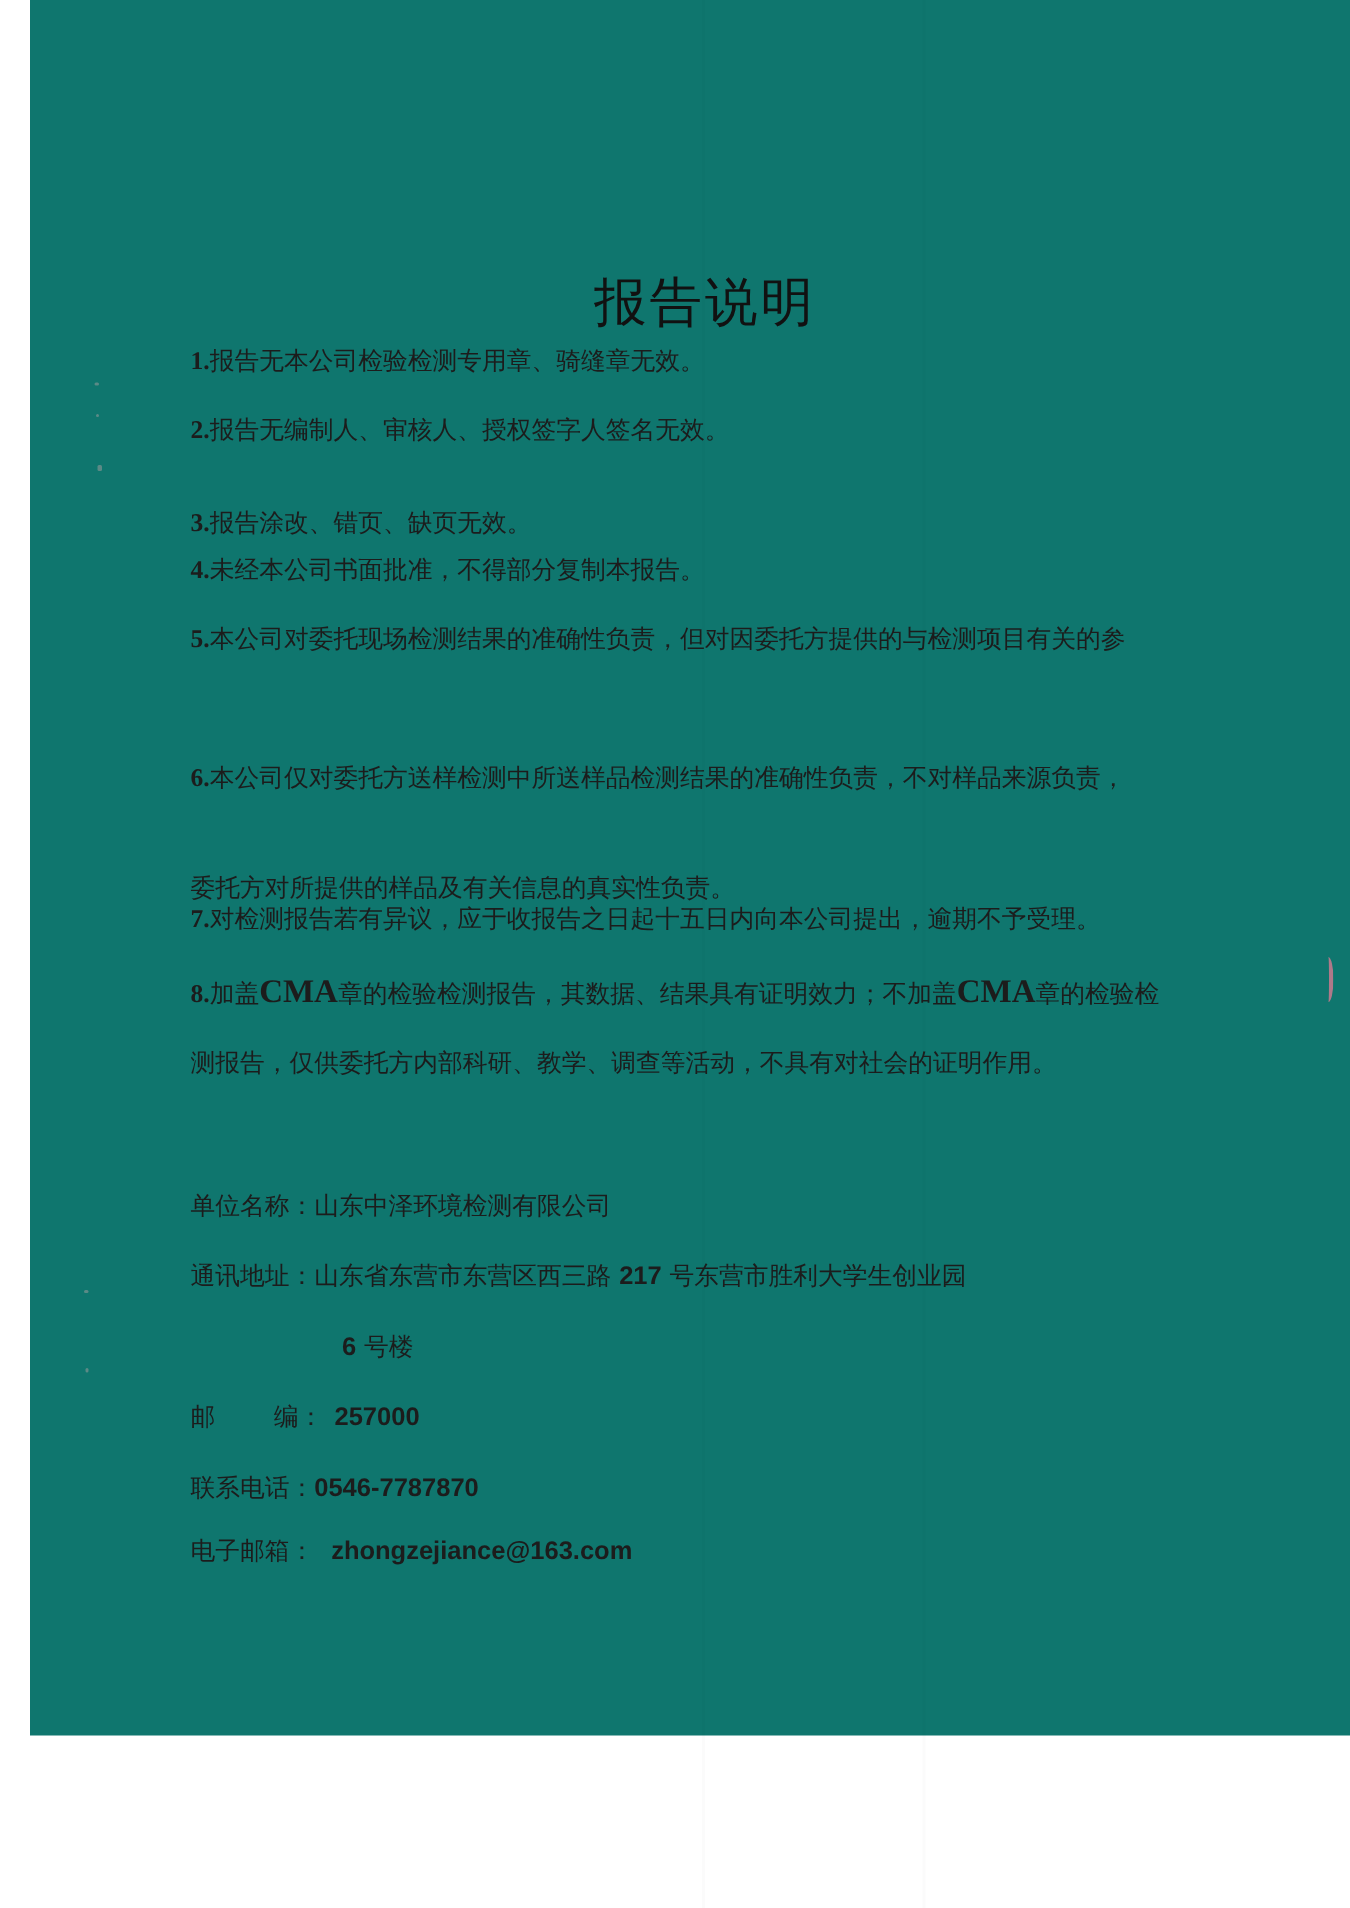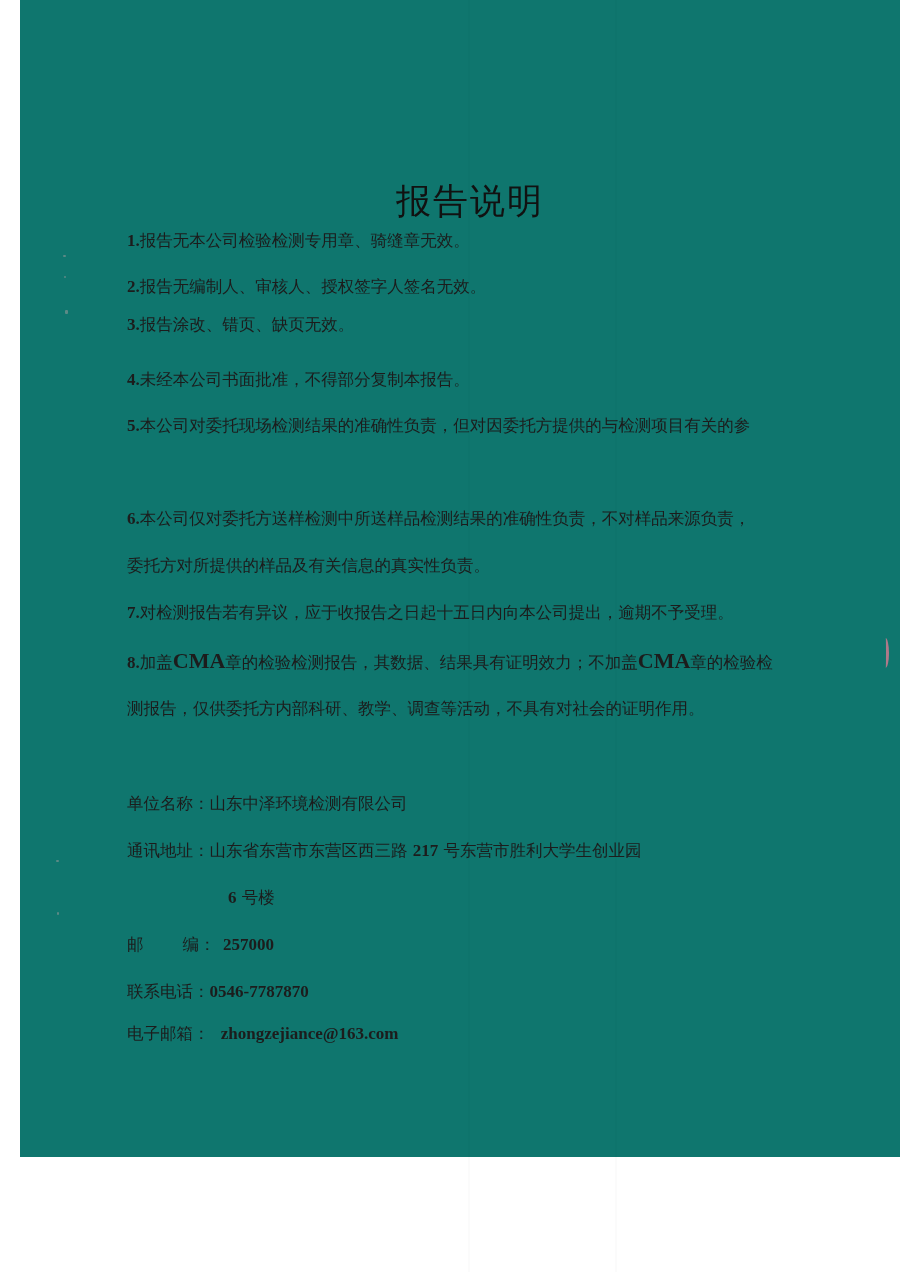--- a/index.html
+++ b/index.html
@@ -58,21 +58,21 @@
     .bold-latin {
       font-family: "Liberation Serif", "DejaVu Serif", serif;
       font-weight: bold;
       font-size: 22px;
     }
     .info-label {
       display: inline-block;
       font-family: Liberation Mono, monospace;
     }
     .info-value-latin {
-      font-family: Liberation Serif, serif;
+      font-family: Liberation Sans, sans-serif;
       font-weight: bold;
       font-size: 17px;
     }
     .postal-label {
       display: inline-block;
       width: 96px;
     }
     .postal-label .gap {
       display: inline-block;
       width: 39px;
@@ -113,36 +113,36 @@
   <h1 class="title">报告说明</h1>
 
   <div class="line" style="top:230px">
     <span class="num">1.</span><span>报告无本公司检验检测专用章、骑缝章无效。</span>
   </div>
 
   <div class="line" style="top:276px">
     <span class="num">2.</span><span>报告无编制人、审核人、授权签字人签名无效。</span>
   </div>
 
-  <div class="line" style="top:314px">
+  <div class="line" style="top:338px">
     <span class="num">3.</span><span>报告涂改、错页、缺页无效。</span>
   </div>
 
   <div class="line" style="top:369px">
     <span class="num">4.</span><span>未经本公司书面批准，不得部分复制本报告。</span>
   </div>
 
   <div class="line" style="top:415px">
     <span class="num">5.</span><span>本公司对委托现场检测结果的准确性负责，但对因委托方提供的与检测项目有关的参</span>
   </div>
 
   <div class="line" style="top:508px">
     <span class="num">6.</span><span>本公司仅对委托方送样检测中所送样品检测结果的准确性负责，不对样品来源负责，</span>
   </div>
-  <div class="line" style="top:555px">
+  <div class="line" style="top:581px">
     <span>委托方对所提供的样品及有关信息的真实性负责。</span>
   </div>
 
   <div class="line" style="top:602px">
     <span class="num">7.</span><span>对检测报告若有异议，应于收报告之日起十五日内向本公司提出，逾期不予受理。</span>
   </div>
 
   <div class="line" style="top:650px">
     <span class="num">8.</span><span>加盖</span><span class="bold-latin">CMA</span><span>章的检验检测报告，其数据、结果具有证明效力；不加盖</span><span class="bold-latin">CMA</span><span>章的检验检</span>
   </div>

